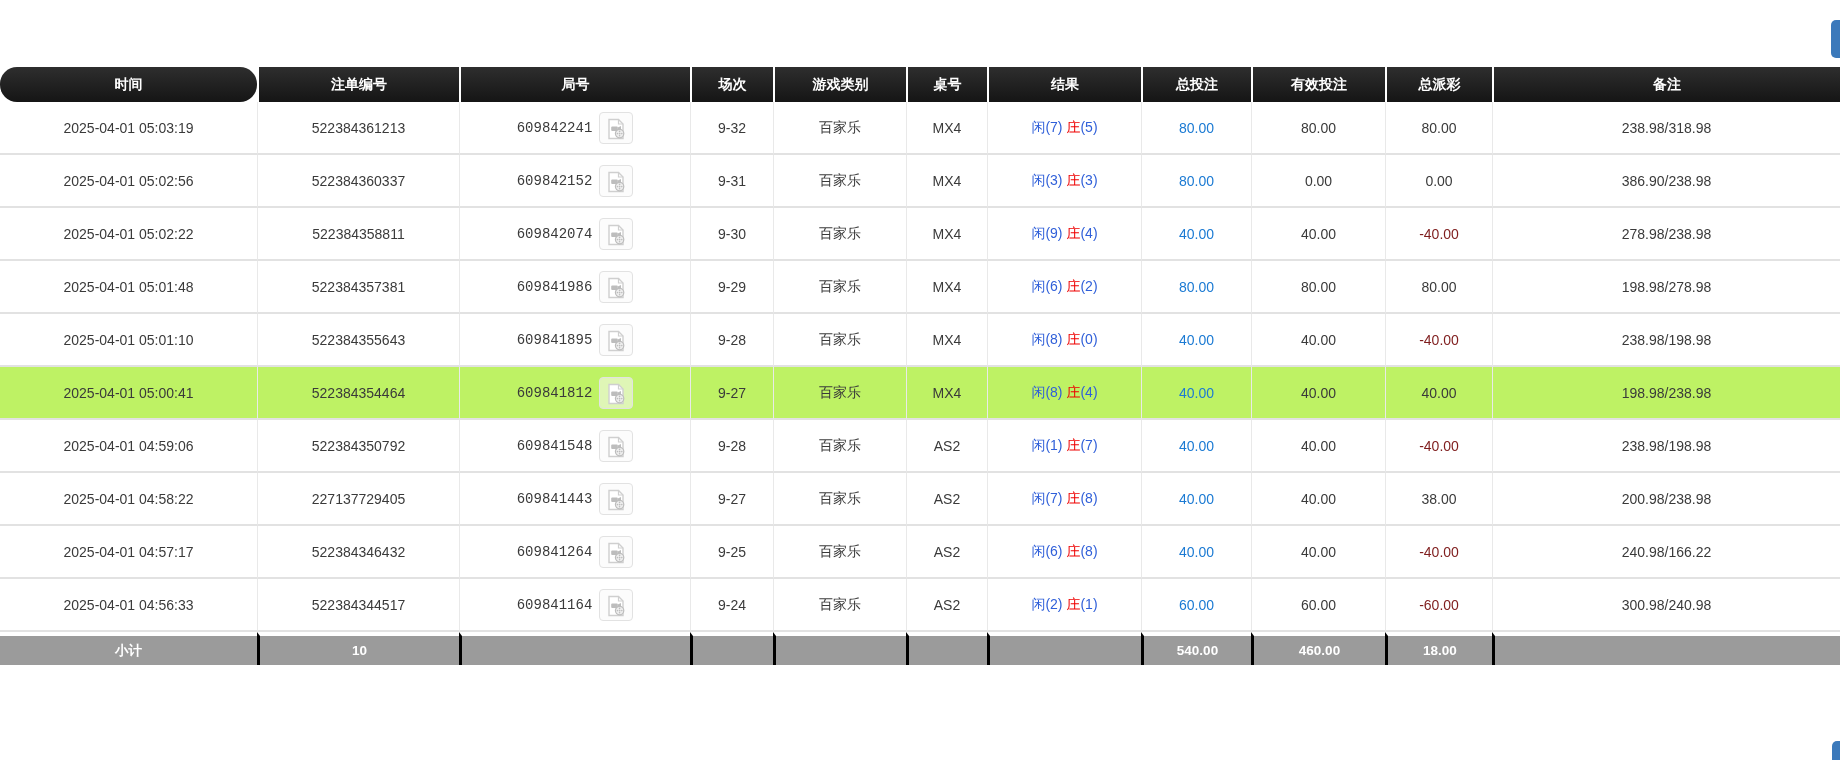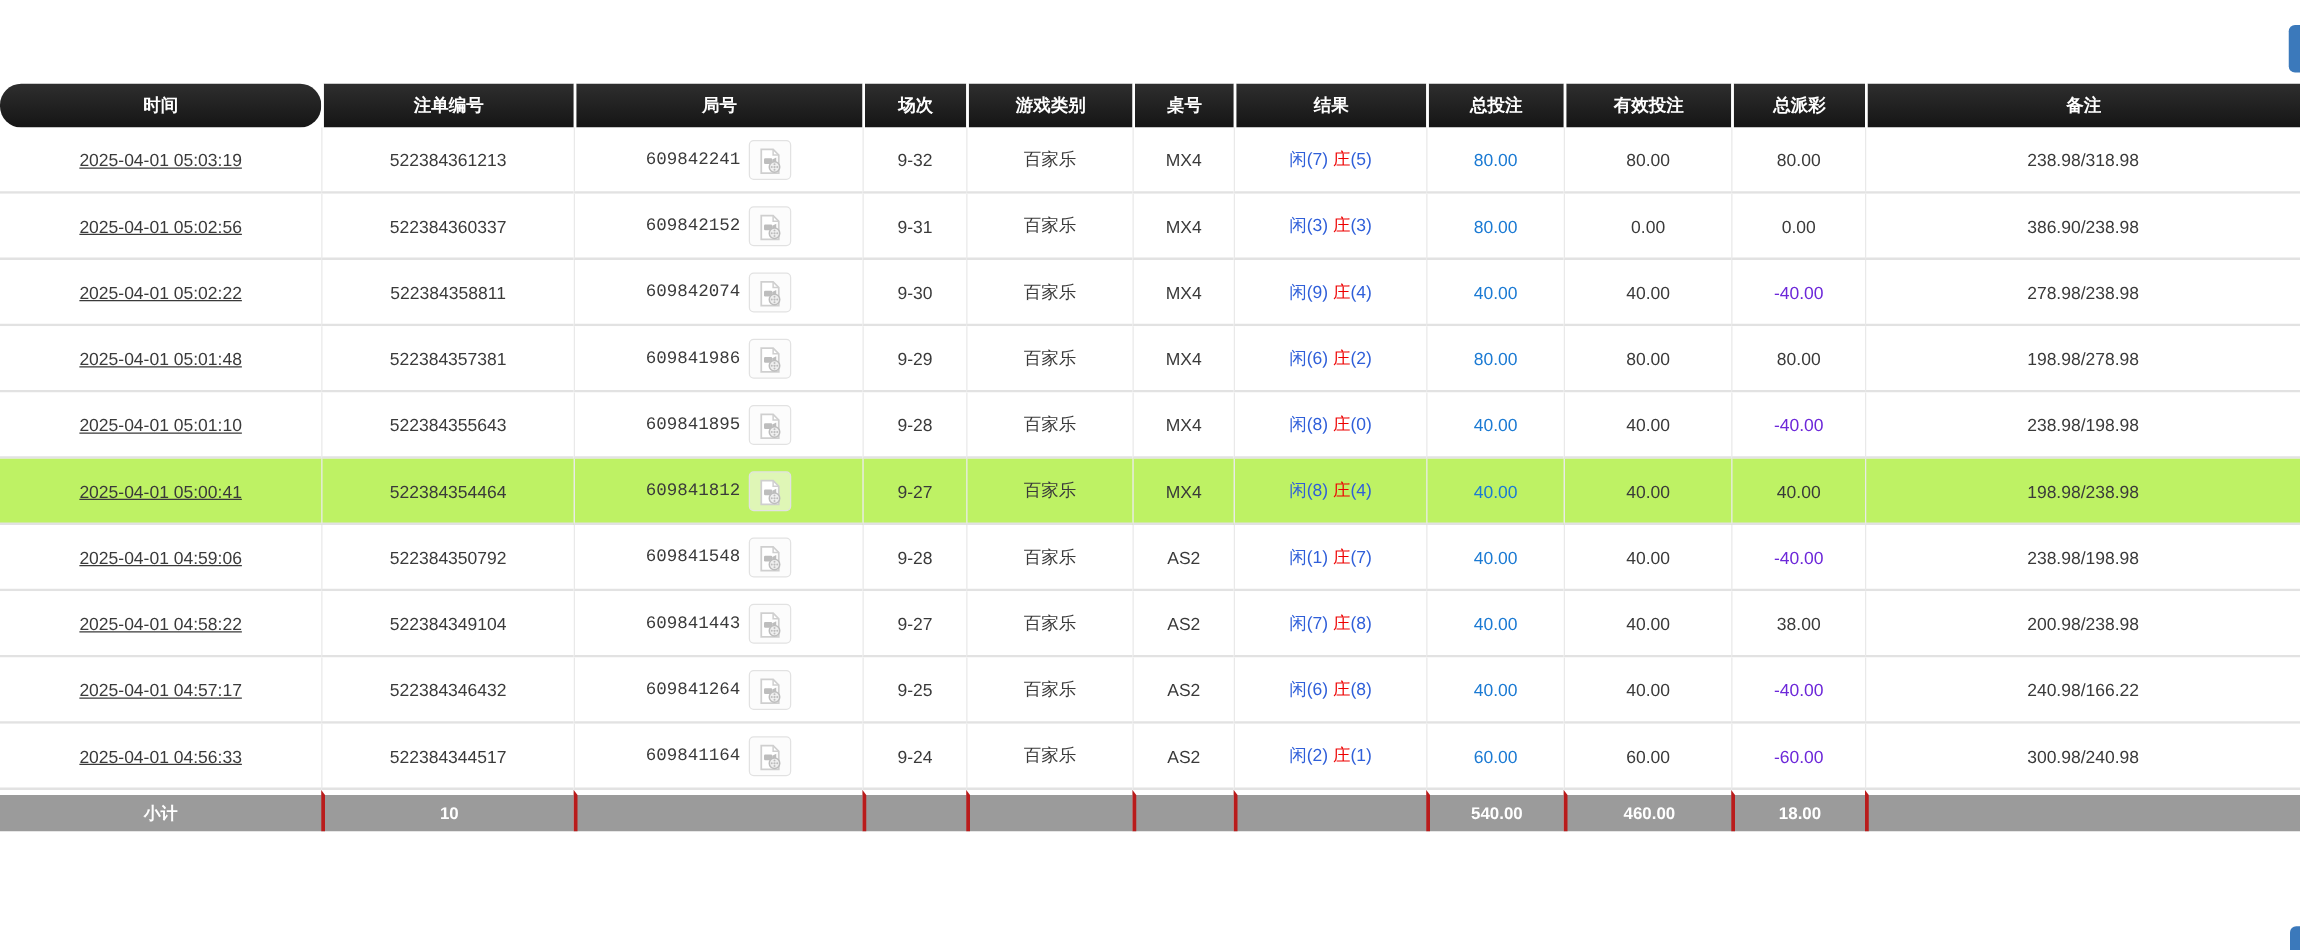--- a/index.html
+++ b/index.html
@@ -15,30 +15,30 @@
     border-collapse:separate; border-spacing:0; table-layout:fixed; }
 
   th { background:linear-gradient(#2e2e2e,#151515); color:#ffffff; font-weight:bold;
     font-size:14px; height:35px; text-align:center; border-left:2px solid #ffffff; }
   th:first-child { border-left:none;border-radius:17px; }
 
   td { text-align:center; vertical-align:middle; font-size:14px; color:#3a3a3a; }
 
   tr.data td { height:53px; background:#ffffff; border-bottom:2px solid #e2e2e2;
     border-left:1px solid #e9e9e9; }
-  tr.data td:first-child { border-left:none;text-decoration:underline; }
+  tr.data td:first-child { border-left:none; }
   tr.data.highlight td { background:#bef264; }
 
   tr.summary td { background:#9b9b9b; color:#ffffff; font-weight:bold; font-size:13.5px;
-    height:33px; border-left:3px solid #b91c1c; border-top:4px solid #ffffff; }
+    height:33px; border-left:3px solid #000000; border-top:4px solid #ffffff; }
   tr.summary td:first-child { border-left:none; }
   tr.summary.grand td { border-bottom:2px solid #e2e2e2; }
 
   .amt-blue { color:#1b7ad3; }
-  .amt-neg { color:#6d28d9; }
+  .amt-neg { color:#7f1d1d; }
   .res-p { color:#2f5fd9; }
   .res-num { color:#2f5fd9; }
   .res-b { color:#ee0000; }
 
   .video-btn { display:inline-block; width:34px; height:32px; margin-left:7px;
     border:1px solid #e2e2e2; border-radius:4px; background:rgba(250,250,250,0.55);
     vertical-align:middle; cursor:pointer; padding:0; line-height:0; }
   .video-btn svg { margin:3px auto 0; display:block; }
   .round-num { vertical-align:middle;font-family:Liberation Mono, monospace; }
 </style>
@@ -240,21 +240,21 @@
         <td>百家乐</td>
         <td>AS2</td>
         <td><span class="res-p">闲</span><span class="res-num">(1)</span> <span class="res-b">庄</span><span class="res-num">(7)</span></td>
         <td class="amt-blue">40.00</td>
         <td>40.00</td>
         <td class="amt-neg">-40.00</td>
         <td>238.98/198.98</td>
       </tr>
       <tr class="data">
         <td>2025-04-01 04:58:22</td>
-        <td>522384349104</td>
+        <td>227137729405</td>
         <td><span class="round-num">609841443</span><button class="video-btn"><svg width="24" height="24" viewBox="0 0 24 24">
               <path d="M5 2.5 h9.5 L19 7 v14.5 H5 Z" fill="#ffffff" stroke="#cfcfcf" stroke-width="1.4"></path>
               <path d="M14.5 2.5 V7 H19" fill="none" stroke="#cfcfcf" stroke-width="1.2"></path>
               <rect x="7.2" y="9.5" width="6.6" height="4.6" rx="1" fill="#bdbdbd"></rect>
               <path d="M13.8 10.6 l3.2-1.6 v6 l-3.2-1.6 Z" fill="#bdbdbd"></path>
               <circle cx="15.6" cy="16.6" r="4.2" fill="#efefef" stroke="#bdbdbd" stroke-width="1.2"></circle>
               <circle cx="15.6" cy="16.6" r="0.9" fill="#bdbdbd"></circle>
               <circle cx="15.6" cy="14.4" r="0.8" fill="#bdbdbd"></circle>
               <circle cx="15.6" cy="18.8" r="0.8" fill="#bdbdbd"></circle>
               <circle cx="13.4" cy="16.6" r="0.8" fill="#bdbdbd"></circle>

